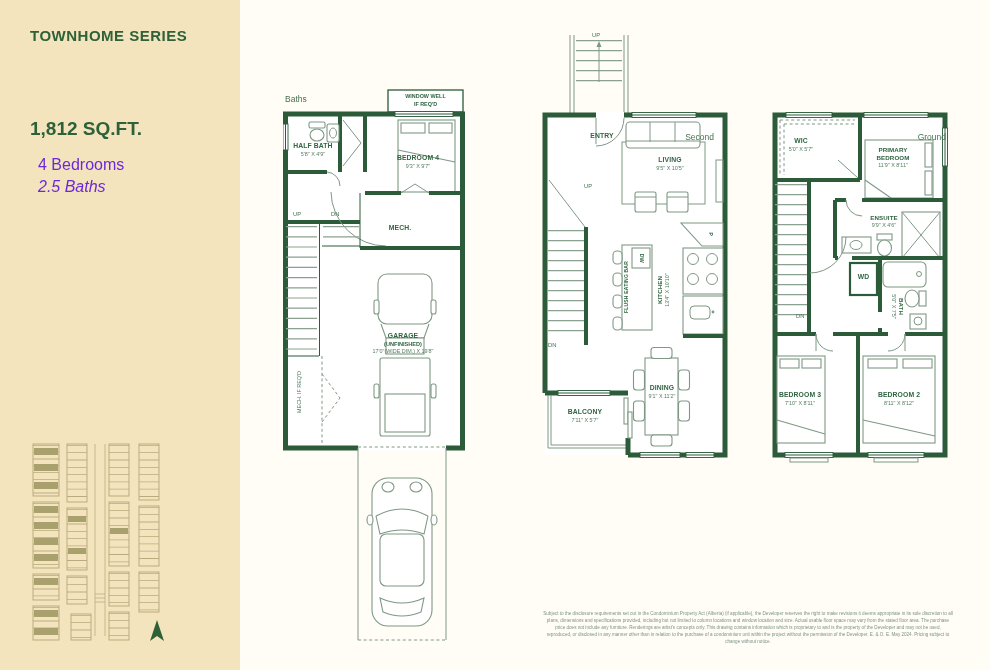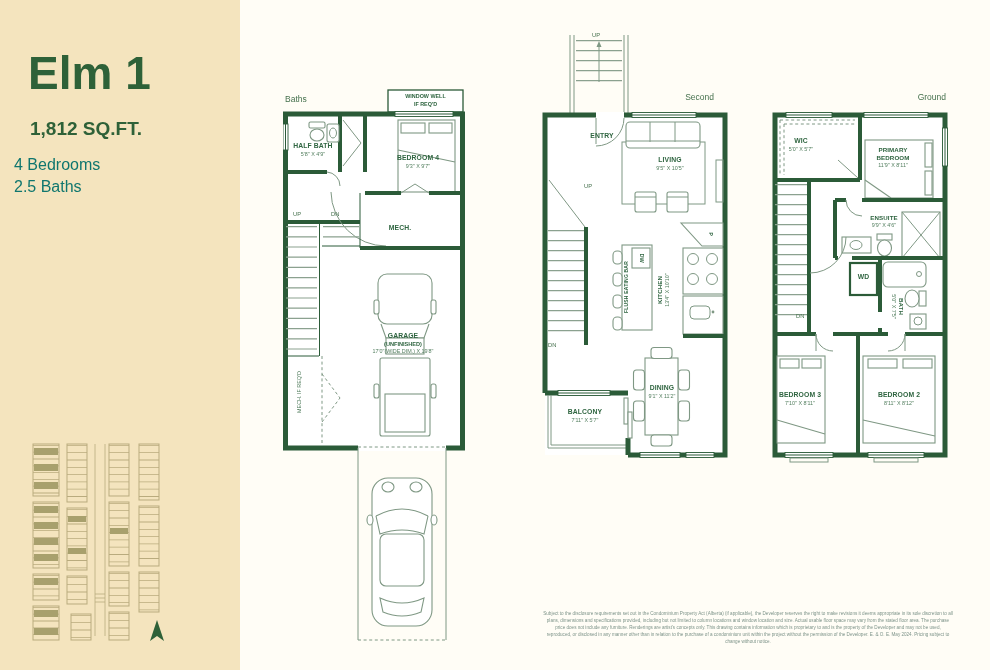--- a/index.html
+++ b/index.html
@@ -2,26 +2,26 @@
 <html><head>
 <meta charset="utf-8">
 <style>
   html,body{margin:0;padding:0;}
   body{width:990px;height:670px;position:relative;overflow:hidden;
        font-family:"Liberation Sans", sans-serif;background:#fffdf6;}
   .sidebar{position:absolute;left:0;top:0;width:240px;height:670px;background:#f4e4be;}
   .series{position:absolute;left:30px;top:27px;font-size:15px;font-weight:bold;color:#2e6138;letter-spacing:.5px;}
   .plan-name{position:absolute;left:28px;top:46px;font-size:46px;font-weight:bold;color:#2e6138;}
   .area{position:absolute;left:30px;top:118px;font-size:19px;font-weight:bold;color:#2e6138;}
-  .bb{position:absolute;left:14px;font-size:16px;color:#0f766e;}
+  .bb{position:absolute;left:38px;font-size:16px;color:#6d28d9;}
   .sitemap{position:absolute;left:25px;top:438px;}
 
   .plan{position:absolute;}
   .flabel{position:absolute;font-size:8.5px;color:#47724f;}
-  .right{text-align:right;}
+  .right{text-align:right;margin-top:40px;}
   .rlabel{position:absolute;text-align:center;line-height:1.3;}
   .rname{display:block;font-weight:bold;font-size:6.8px;color:#2f6540;letter-spacing:.1px;}
   .rname.sm{font-size:6.2px;}
   .rsub{display:block;font-weight:bold;font-size:5.6px;color:#2f6540;}
   .rdims{display:block;font-size:5.4px;color:#527e5e;}
   .updn{position:absolute;font-size:5.8px;color:#47724f;}
   .vlabel{position:absolute;text-align:center;line-height:1.25;}
   .wwlabel{position:absolute;text-align:center;font-size:5.4px;font-weight:bold;color:#2f6540;line-height:1.4;}
   .disclaimer{position:absolute;left:543px;top:610px;width:410px;font-size:4.6px;line-height:1.55;color:#7e948a;text-align:center;}
 
@@ -41,24 +41,24 @@
   
   .lot{fill:none;stroke:#b9ab7e;stroke-width:1;}
   .lotdiv{stroke:#b9ab7e;fill:none;}
   .lotfill{fill:#a8a06d;stroke:none;}
   .road{stroke:#b9ab7e;stroke-width:.8;fill:none;}
 </style>
 </head>
 <body>
 
 <div class="sidebar">
-  <div class="plan-name">Elm 1</div>
+  <div class="series">TOWNHOME SERIES</div>
   <div class="area">1,812 SQ.FT.</div>
   <div class="bb" style="top:156px;">4 Bedrooms</div>
-  <div class="bb" style="top:178px;">2.5 Baths</div>
+  <div class="bb" style="top:178px;font-style:italic;">2.5 Baths</div>
 
   <svg class="sitemap" width="140" height="215" viewBox="0 0 140 215">
 
     <rect class="lot" x="8" y="6" width="26" height="52"></rect>
       <line class="lotdiv" x1="21" y1="7" x2="21" y2="57" stroke-width="26" stroke-dasharray="0.8 6"></line>
     <rect class="lot" x="8" y="64" width="26" height="66"></rect>
       <line class="lotdiv" x1="21" y1="65" x2="21" y2="129" stroke-width="26" stroke-dasharray="0.8 6"></line>
     <rect class="lot" x="8" y="136" width="26" height="26"></rect>
       <line class="lotdiv" x1="21" y1="137" x2="21" y2="161" stroke-width="26" stroke-dasharray="0.8 6"></line>
     <rect class="lot" x="8" y="168" width="26" height="34"></rect>

